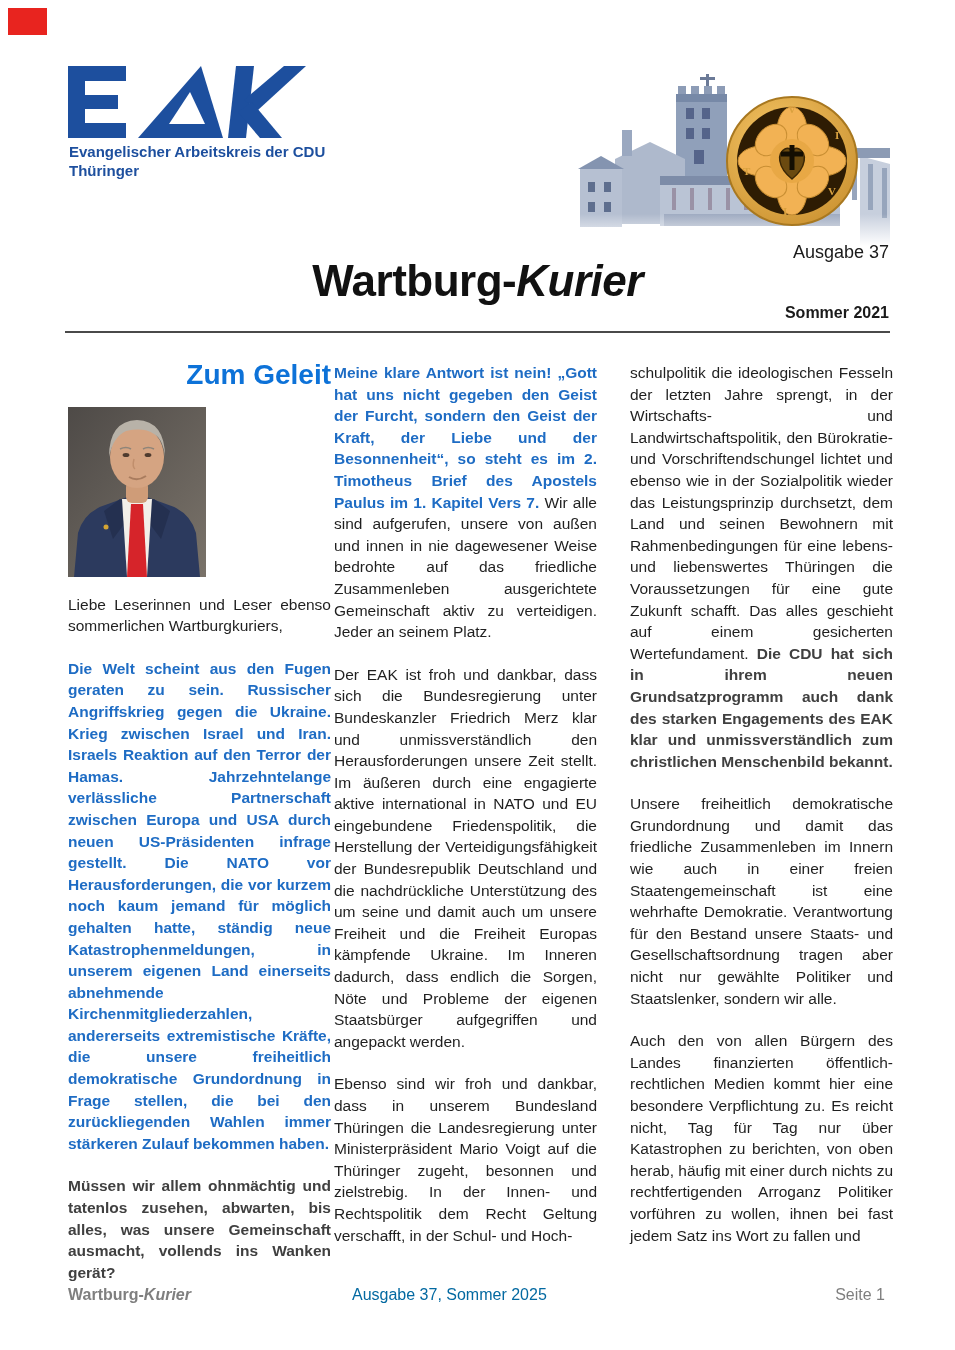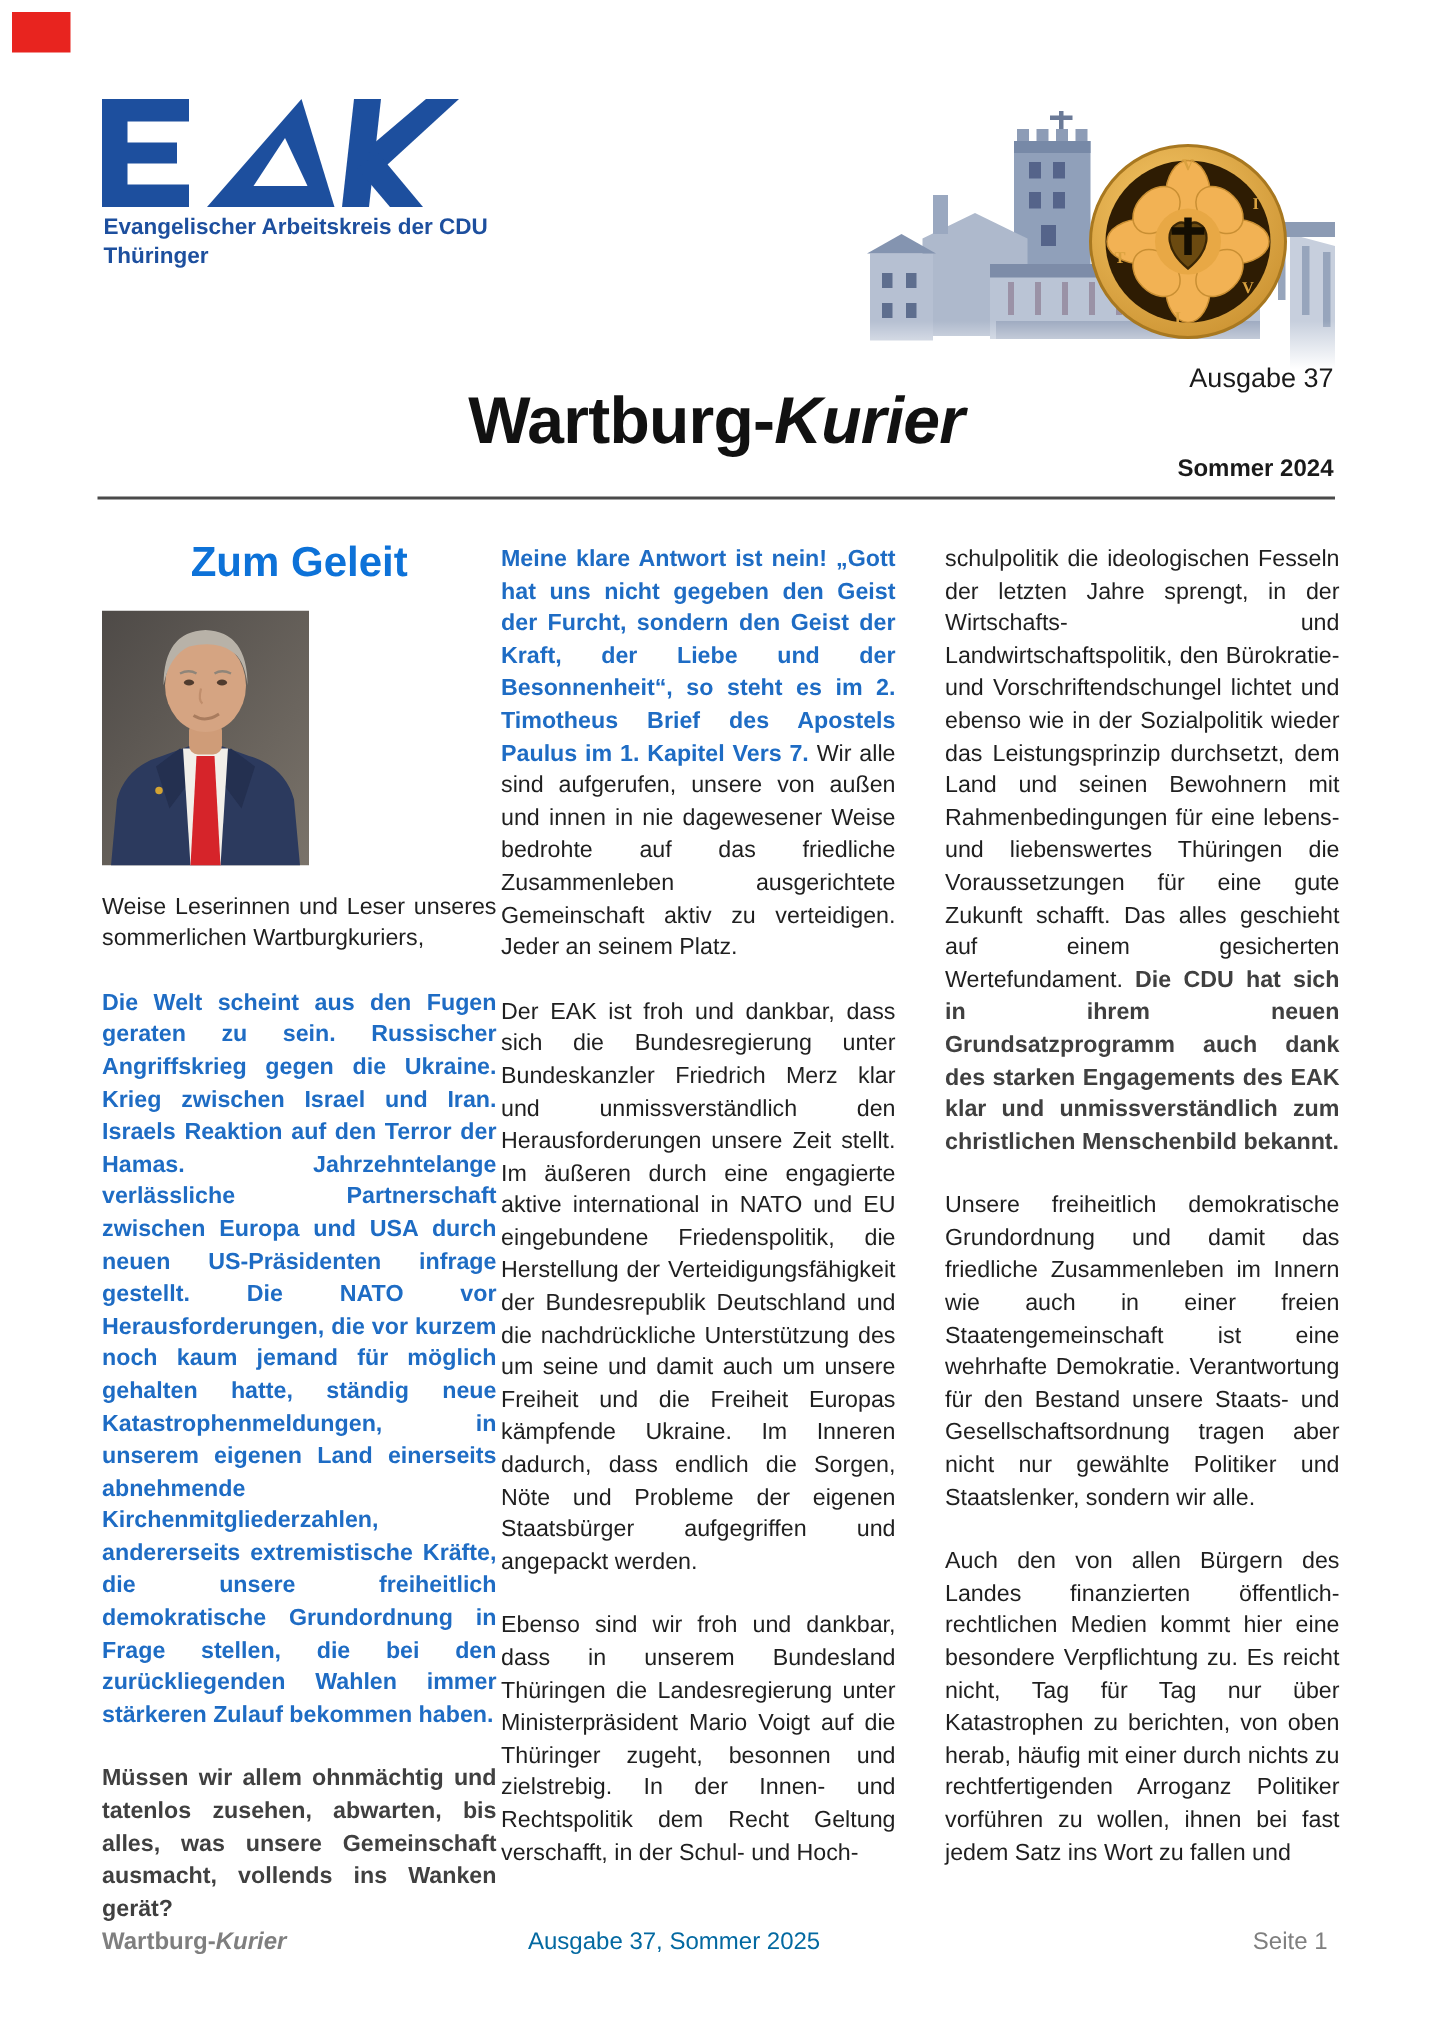--- a/index.html
+++ b/index.html
@@ -18,21 +18,21 @@
   .rose{left:725px;top:95px;width:134px;height:132px;}
   .issue{right:66px;top:242px;font-size:18px;color:#1a1a1a;}
   
   .title{left:0;right:0;top:256px;text-align:center;font-size:44px;font-weight:bold;color:#111;letter-spacing:-0.5px;}
   .title .it{font-style:italic;}
   .date{right:66px;top:304px;font-size:16px;font-weight:bold;color:#1a1a1a;}
   .rule{left:65px;top:331px;width:825px;height:2px;background:#4a4a4a;}
   
   .col{top:362px;width:263px;text-align:justify;font-size:15.5px;line-height:21.6px;}
   .col1{left:68px;} .col2{left:334px;} .col3{left:630px;}
-  .col-heading{font-size:28px;font-weight:bold;color:#0d72d8;margin:2px 0 21px 0;text-align:center;}
+  .col-heading{font-size:28px;font-weight:bold;color:#0d72d8;margin:2px 0 21px 0;text-align:right;}
   .photo{width:138px;height:170px;margin:0 0 17px 0;display:block;}
   .para{margin:0 0 21px 0;}
   .para:last-child{margin-bottom:0;}
   .blue-bold{color:#1e6cc4;font-weight:bold;}
   .bold{font-weight:bold;color:#404040;}
   
   .footer-left{left:68px;top:1286px;font-size:16px;font-weight:bold;color:#7f7f7f;}
   .footer-left .it{font-style:italic;}
   .footer-center{left:352px;top:1286px;font-size:16px;color:#0369a1;}
   .footer-right{right:70px;top:1286px;font-size:16px;color:#7f7f7f;}
@@ -147,21 +147,21 @@
       <text x="18" y="80">T</text>
       <text x="103" y="100">V</text>
       <text x="58" y="120">I</text>
     </g>
   </svg>
 
   <div class="abs issue">Ausgabe 37</div>
 
   <div class="abs title"><span>Wartburg-</span><span class="it">Kurier</span></div>
 
-  <div class="abs date">Sommer 2024</div>
+  <div class="abs date">Sommer 2021</div>
   <div class="abs rule"></div>
 
   <div class="abs col col1">
     <div class="col-heading">Zum Geleit</div>
     <svg class="photo" viewBox="0 0 138 170" aria-hidden="true">
       <defs>
         <linearGradient id="pbg" x1="0" y1="0" x2="1" y2="1">
           <stop offset="0" stop-color="#4e4a47"></stop>
           <stop offset="1" stop-color="#7a736a"></stop>
         </linearGradient>
@@ -176,21 +176,21 @@
       <rect x="58" y="74" width="22" height="22" rx="6" fill="#cf9c78"></rect>
       <ellipse cx="69" cy="50" rx="27" ry="31" fill="#d5a482"></ellipse>
       <path d="M41,50 Q41,14 69,13 Q97,14 97,50 Q95,32 86,27 Q76,20 58,24 Q45,30 41,50 Z" fill="#b8b2a8"></path>
       <ellipse cx="58" cy="48" rx="3.4" ry="2" fill="#4f3b2e"></ellipse>
       <ellipse cx="80" cy="48" rx="3.4" ry="2" fill="#4f3b2e"></ellipse>
       <path d="M52,42 Q58,39 63,42" stroke="#8f8579" stroke-width="1.5" fill="none"></path>
       <path d="M75,42 Q80,39 86,42" stroke="#8f8579" stroke-width="1.5" fill="none"></path>
       <path d="M61,70 Q69,75 78,69" stroke="#a97c5e" stroke-width="2" fill="none"></path>
       <path d="M66,52 Q64,60 67,62" stroke="#c08e6c" stroke-width="1.5" fill="none"></path>
     </svg>
-    <p class="para">Weise Leserinnen und Leser unseres sommerlichen Wartburgkuriers,</p>
+    <p class="para">Liebe Leserinnen und Leser ebenso sommerlichen Wartburgkuriers,</p>
     <p class="para blue-bold">Die Welt scheint aus den Fugen geraten zu sein. Russischer Angriffskrieg gegen die Ukraine. Krieg zwischen Israel und Iran. Israels Reaktion auf den Terror der Hamas. Jahrzehntelange verlässliche Partnerschaft zwischen Europa und USA durch neuen US-Präsidenten infrage gestellt. Die NATO vor Herausforderungen, die vor kurzem noch kaum jemand für möglich gehalten hatte, ständig neue Katastrophenmeldungen, in unserem eigenen Land einerseits abnehmende Kirchenmitgliederzahlen, andererseits extremistische Kräfte, die unsere freiheitlich demokratische Grundordnung in Frage stellen, die bei den zurückliegenden Wahlen immer stärkeren Zulauf bekommen haben.</p>
     <p class="para bold">Müssen wir allem ohnmächtig und tatenlos zusehen, abwarten, bis alles, was unsere Gemeinschaft ausmacht, vollends ins Wanken gerät?</p>
   </div>
 
   <div class="abs col col2">
     <p class="para"><span class="blue-bold">Meine klare Antwort ist nein! „Gott hat uns nicht gegeben den Geist der Furcht, sondern den Geist der Kraft, der Liebe und der Besonnenheit“, so steht es im 2. Timotheus Brief des Apostels Paulus im 1. Kapitel Vers 7.</span><span> Wir alle sind aufgerufen, unsere von außen und innen in nie dagewesener Weise bedrohte auf das friedliche Zusammenleben ausgerichtete Gemeinschaft aktiv zu verteidigen. Jeder an seinem Platz.</span></p>
     <p class="para">Der EAK ist froh und dankbar, dass sich die Bundesregierung unter Bundeskanzler Friedrich Merz klar und unmissverständlich den Herausforderungen unsere Zeit stellt. Im äußeren durch eine engagierte aktive international in NATO und EU eingebundene Friedenspolitik, die Herstellung der Verteidigungsfähigkeit der Bundesrepublik Deutschland und die nachdrückliche Unterstützung des um seine und damit auch um unsere Freiheit und die Freiheit Europas kämpfende Ukraine. Im Inneren dadurch, dass endlich die Sorgen, Nöte und Probleme der eigenen Staatsbürger aufgegriffen und angepackt werden.</p>
     <p class="para">Ebenso sind wir froh und dankbar, dass in unserem Bundesland Thüringen die Landesregierung unter Ministerpräsident Mario Voigt auf die Thüringer zugeht, besonnen und zielstrebig.  In der Innen- und Rechtspolitik dem Recht Geltung verschafft, in der Schul- und Hoch-</p>
   </div>
 

